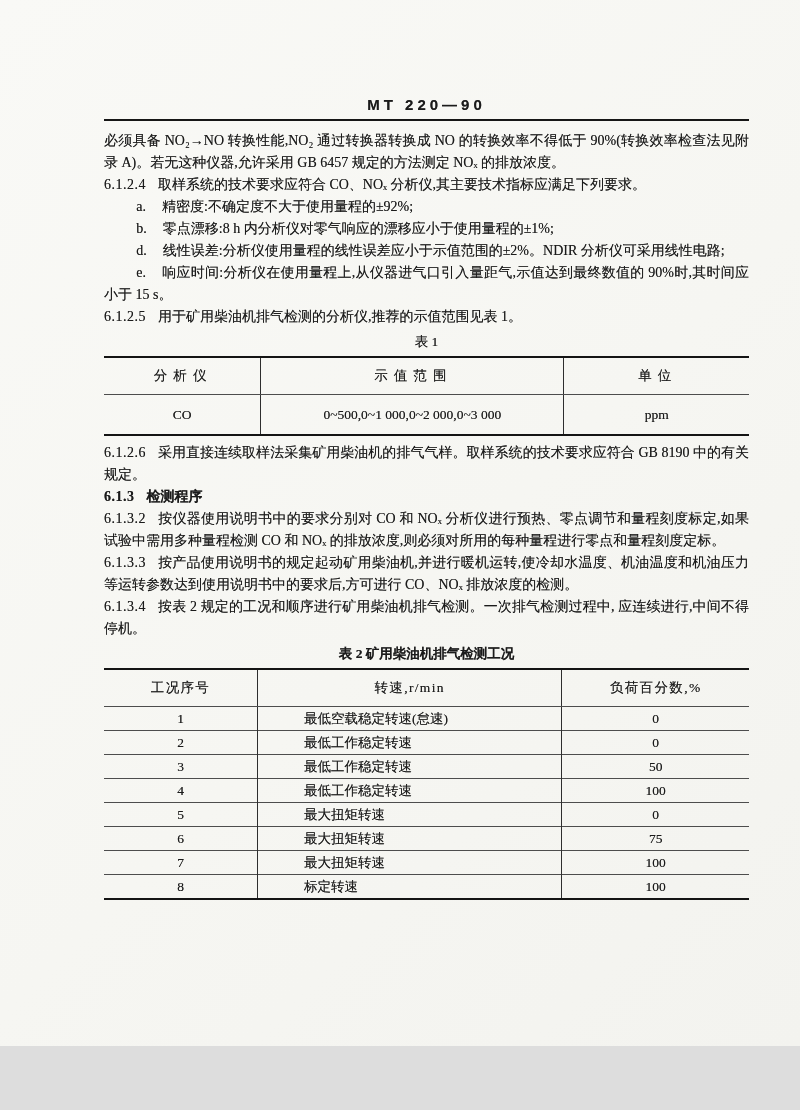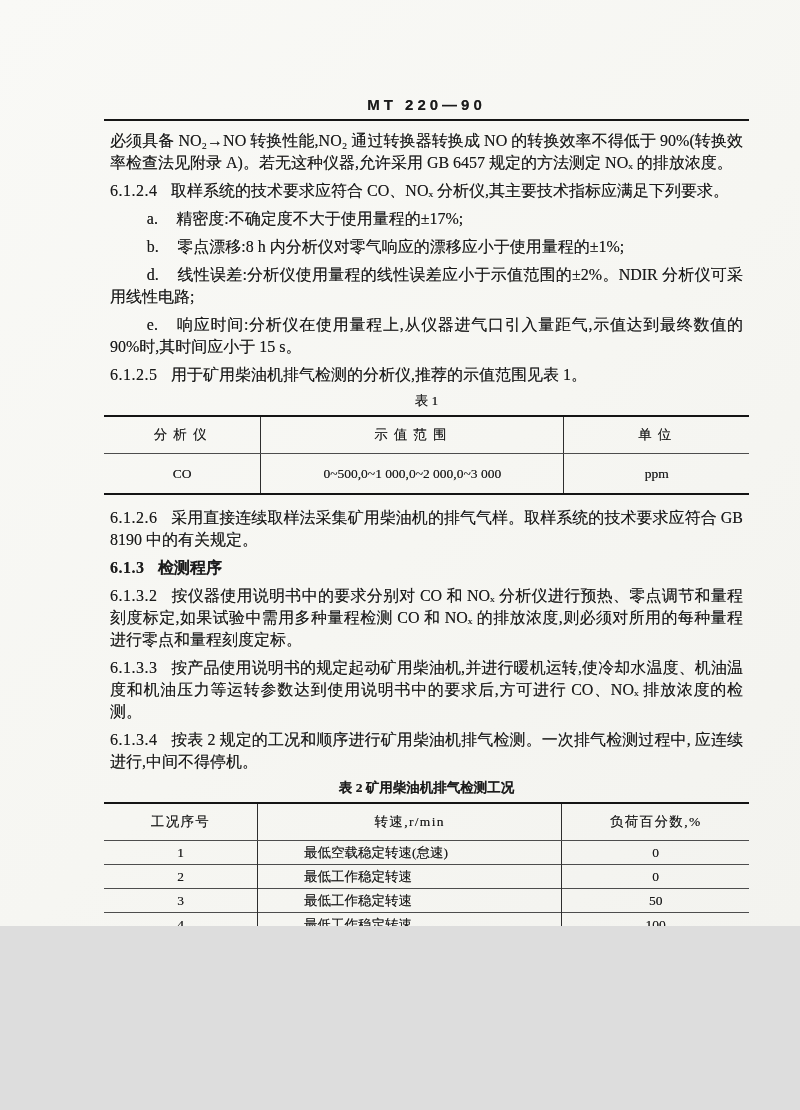--- a/index.html
+++ b/index.html
@@ -1,33 +1,33 @@
 <!DOCTYPE html>
 <html lang="zh"><head>
 <meta charset="utf-8">
 <style>
   html,body{margin:0;padding:0;}
   body{background:#dddddd;}
   .page{
     position:relative;
-    width:800px;height:926px;
+    width:800px;height:1046px;
     margin:0 auto;
     background:linear-gradient(135deg,#f9f9f6 0%,#f6f6f2 55%,#f3f3ef 100%);
     font-family:"Liberation Serif","DejaVu Serif",serif;
     color:#1b1b1b;
     overflow:hidden;
     text-shadow:0 0 .5px rgba(25,25,25,.6);
   }
   .content{position:absolute;left:104px;top:96px;width:645px;}
   .doc-header{
     text-align:center;font-size:15px;font-weight:bold;
     letter-spacing:4px;font-family:"Liberation Sans","DejaVu Sans",sans-serif;
   }
   .header-rule{border:none;border-top:2px solid #161616;margin:6px 0 9px 0;}
-  p.para{margin:6px;font-size:16px;line-height:22px;text-align:justify;}
+  p.para{margin:0;font-size:14px;line-height:22px;text-align:justify;}
   .num{margin-right:.85em;letter-spacing:.5px;white-space:nowrap;}
   .heading{font-weight:bold;}
   p.item{text-indent:2.3em;}
   .marker{margin-right:1.15em;}
   .tbl-title{text-align:center;font-size:13.5px;margin:5px 0 5px 0;}
   .tbl-title.bold{font-weight:bold;text-align:center;}
   table.tbl{
     width:100%;border-collapse:collapse;table-layout:fixed;
     font-size:13.5px;
     border-top:2px solid #141414;border-bottom:2px solid #141414;
@@ -58,21 +58,21 @@
 <div class="page">
   <div class="content">
 
     <div class="doc-header">MT 220—90</div>
     <hr class="header-rule">
 
     <p class="para">必须具备 NO₂→NO 转换性能,NO₂ 通过转换器转换成 NO 的转换效率不得低于 90%(转换效率检查法见附录 A)。若无这种仪器,允许采用 GB 6457 规定的方法测定 NOₓ 的排放浓度。</p>
 
     <p class="para"><span class="num">6.1.2.4</span><span>取样系统的技术要求应符合 CO、NOₓ 分析仪,其主要技术指标应满足下列要求。</span></p>
 
-    <p class="para item"><span class="marker">a.</span><span>精密度:不确定度不大于使用量程的±17%;</span></p>
+    <p class="para item"><span class="marker">a.</span><span>精密度:不确定度不大于使用量程的±92%;</span></p>
     <p class="para item"><span class="marker">b.</span><span>零点漂移:8 h 内分析仪对零气响应的漂移应小于使用量程的±1%;</span></p>
     <p class="para item"><span class="marker">d.</span><span>线性误差:分析仪使用量程的线性误差应小于示值范围的±2%。NDIR 分析仪可采用线性电路;</span></p>
     <p class="para item"><span class="marker">e.</span><span>响应时间:分析仪在使用量程上,从仪器进气口引入量距气,示值达到最终数值的 90%时,其时间应小于 15 s。</span></p>
 
     <p class="para"><span class="num">6.1.2.5</span><span>用于矿用柴油机排气检测的分析仪,推荐的示值范围见表 1。</span></p>
 
     <div class="tbl-title">表 1</div>
 
     <table class="tbl t1">
       <colgroup>

